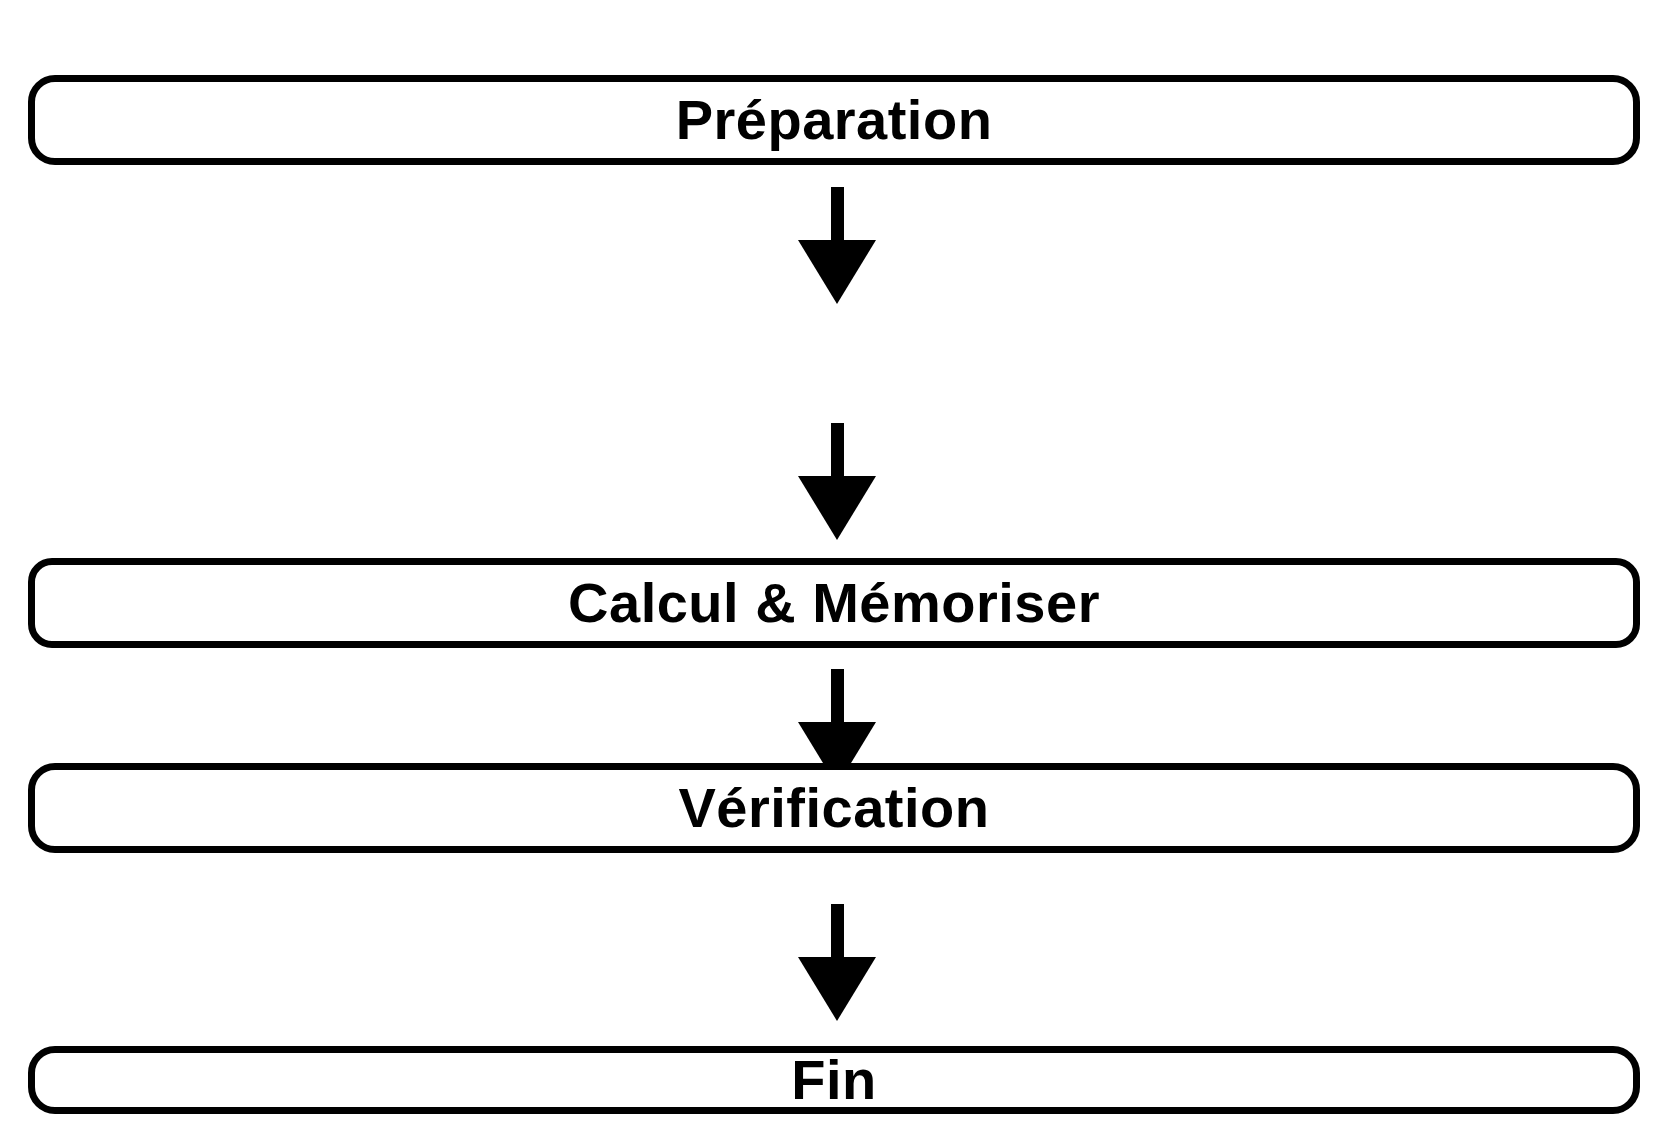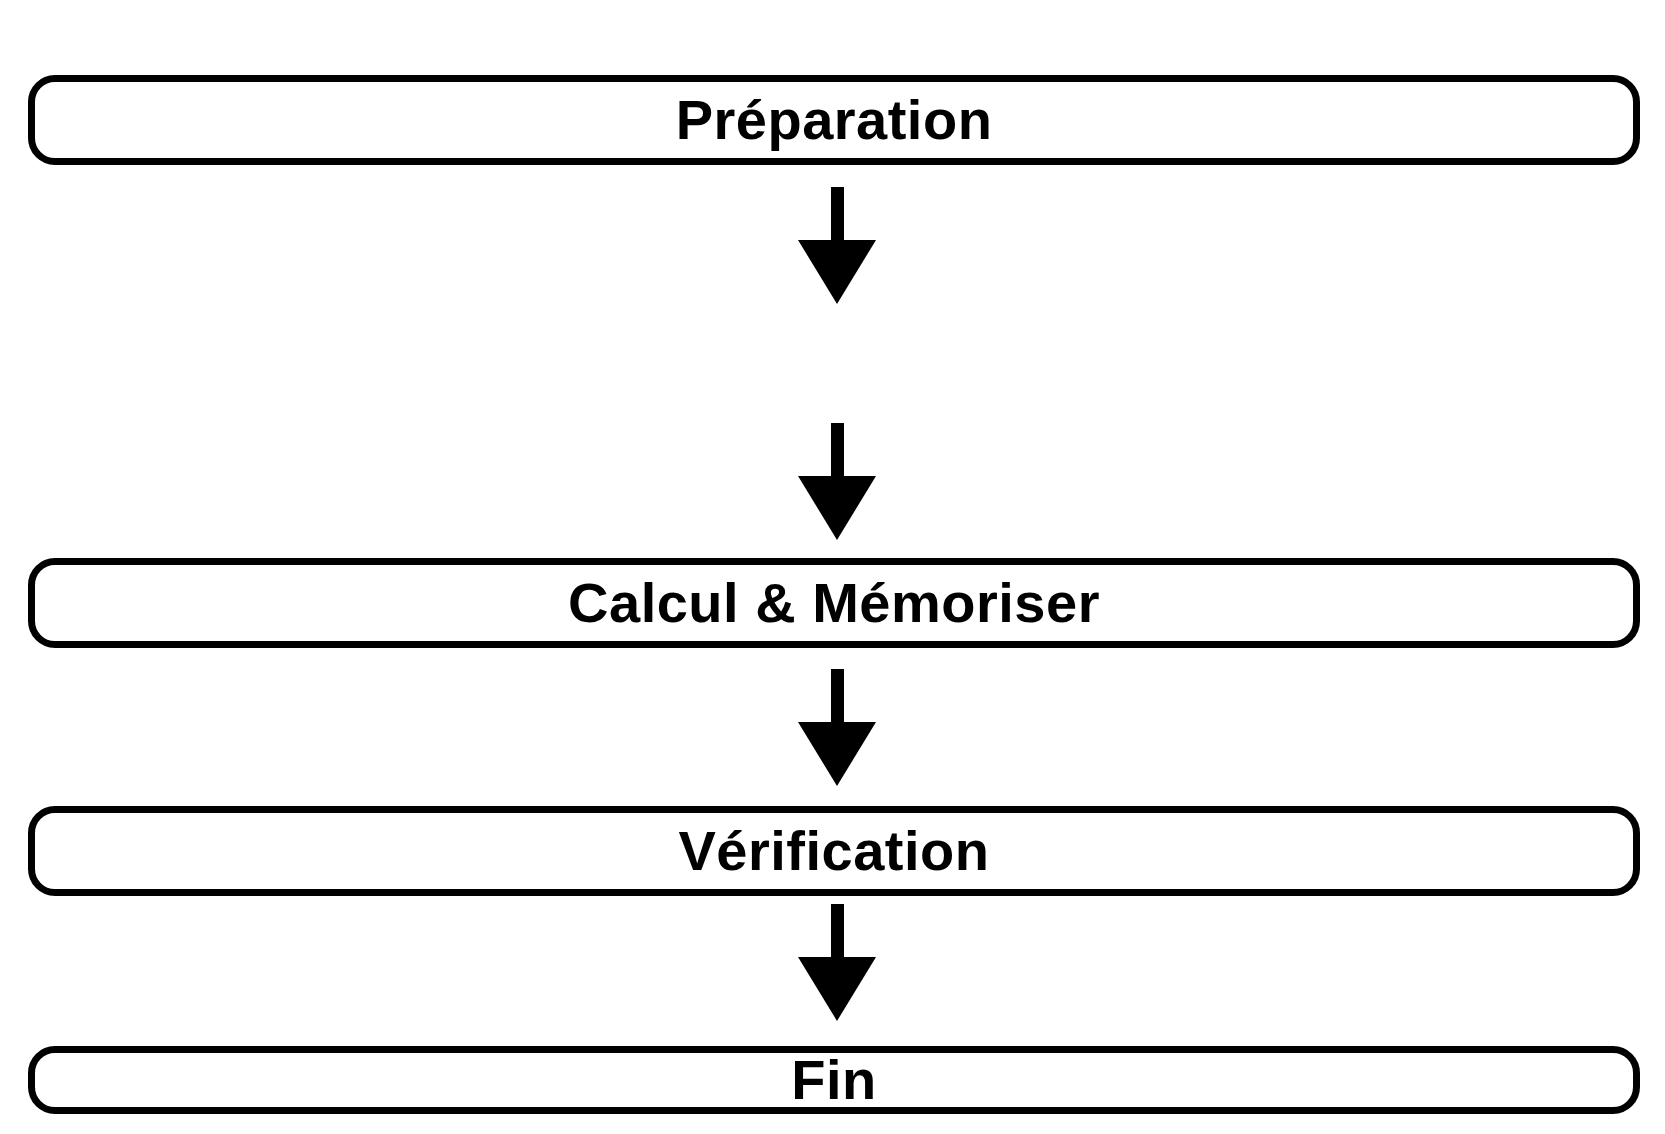--- a/index.html
+++ b/index.html
@@ -32,22 +32,22 @@
   .node .label {
     font-size: 56px;
     font-weight: bold;
     color: #000000;
     letter-spacing: 0.5px;
     white-space: nowrap;
     line-height: 1;
   }
   .node-1 { top: 35px; }
   .node-2 { top: 270px; }
-  .node-3 { top: 518px; }
-  .node-4 { top: 766px; }
+  .node-3 { top: 518px; border-radius: 24px; }
+  .node-4 { top: 723px; }
   .node-5 { top: 1006px; height: 68px; }
 
   .arrow {
     position: absolute;
     left: 798px;
     width: 78px;
     display: flex;
     flex-direction: column;
     align-items: center;
   }

